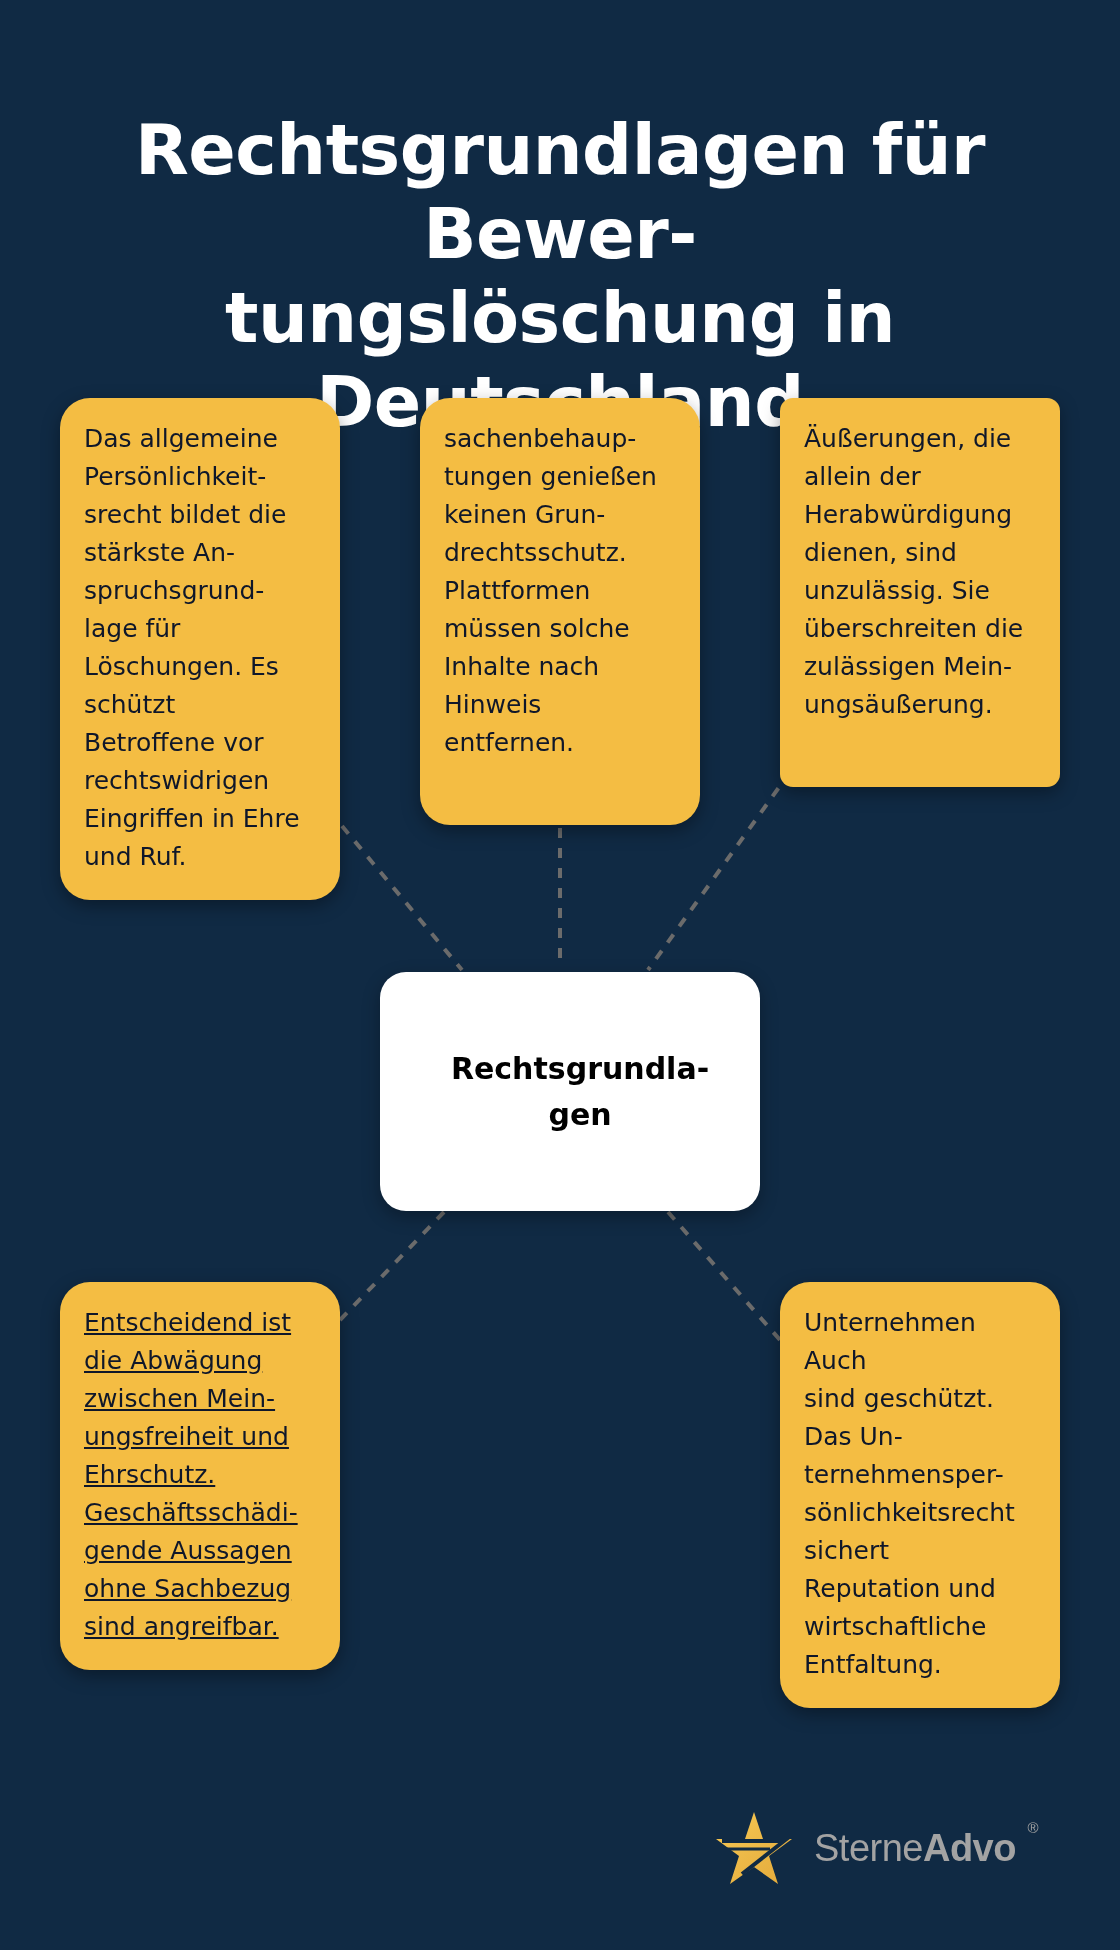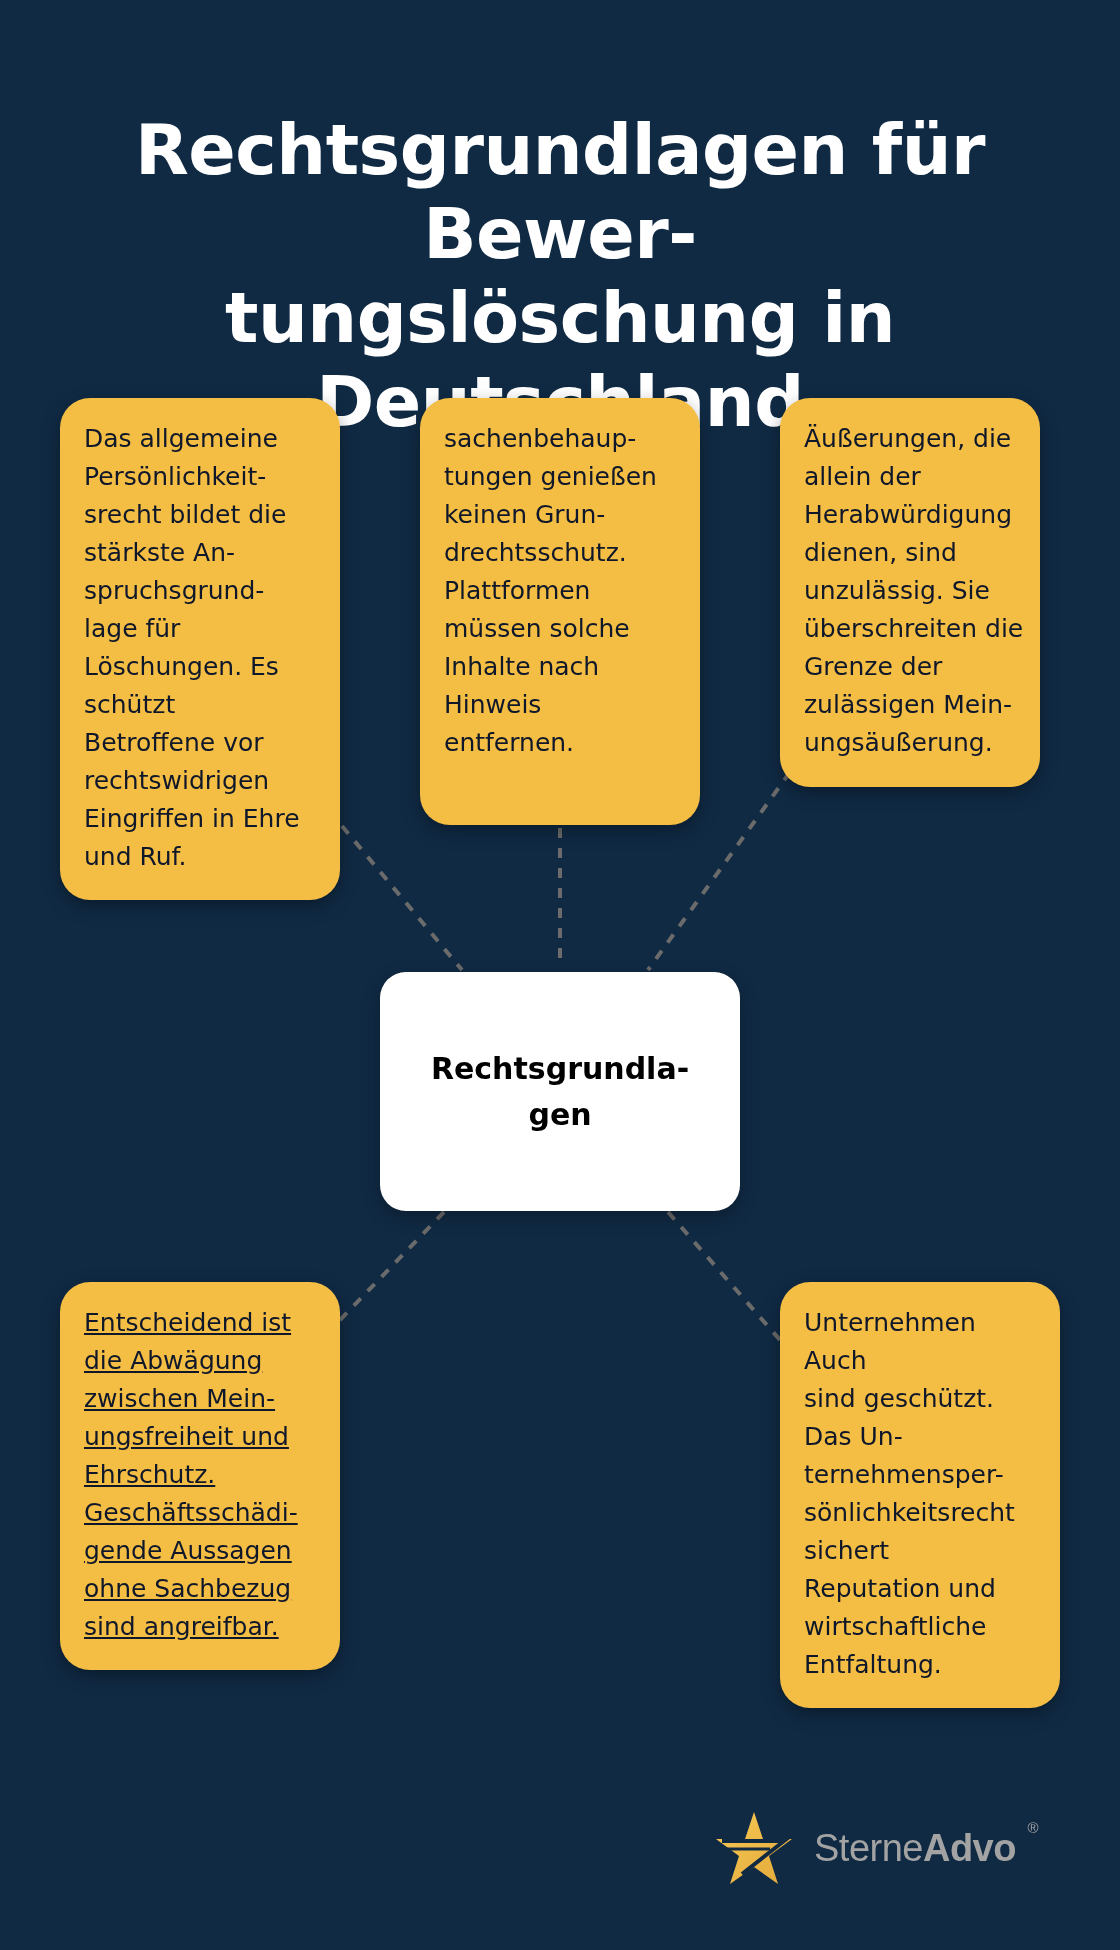--- a/index.html
+++ b/index.html
@@ -56,20 +56,21 @@
       border-radius: 26px;
       display: flex;
       flex-direction: column;
       align-items: center;
       justify-content: center;
       color: #000000;
       font-weight: bold;
       font-size: 30px;
       line-height: 46px;
       box-shadow: 0 6px 18px rgba(0,0,0,0.3);
+      padding-left: 20px;
     }
     .center span { display: block; }
     .logo {
       position: absolute;
       left: 712px;
       top: 1808px;
       height: 80px;
       display: flex;
       align-items: center;
     }
@@ -127,28 +128,27 @@
   <span>tungen genießen</span>
   <span>keinen Grun-</span>
   <span>drechtsschutz.</span>
   <span>Plattformen</span>
   <span>müssen solche</span>
   <span>Inhalte nach</span>
   <span>Hinweis</span>
   <span>entfernen.</span>
 </div>
 
-<div class="card" style="left:780px; top:398px; width:260px; height:389px;">
+<div class="card" style="left:780px; top:398px; width:280px; height:389px;border-radius:13px;">
   <span>Äußerungen, die</span>
   <span>allein der</span>
   <span>Herabwürdigung</span>
   <span>dienen, sind</span>
   <span>unzulässig. Sie</span>
   <span>überschreiten die</span>
-  <span>Grenze der</span>
   <span>zulässigen Mein-</span>
   <span>ungsäußerung.</span>
 </div>
 
 <div class="center">
   <span>Rechtsgrundla-</span>
   <span>gen</span>
 </div>
 
 <div class="card" style="left:60px; top:1282px; width:280px; height:388px;text-decoration:underline;">

